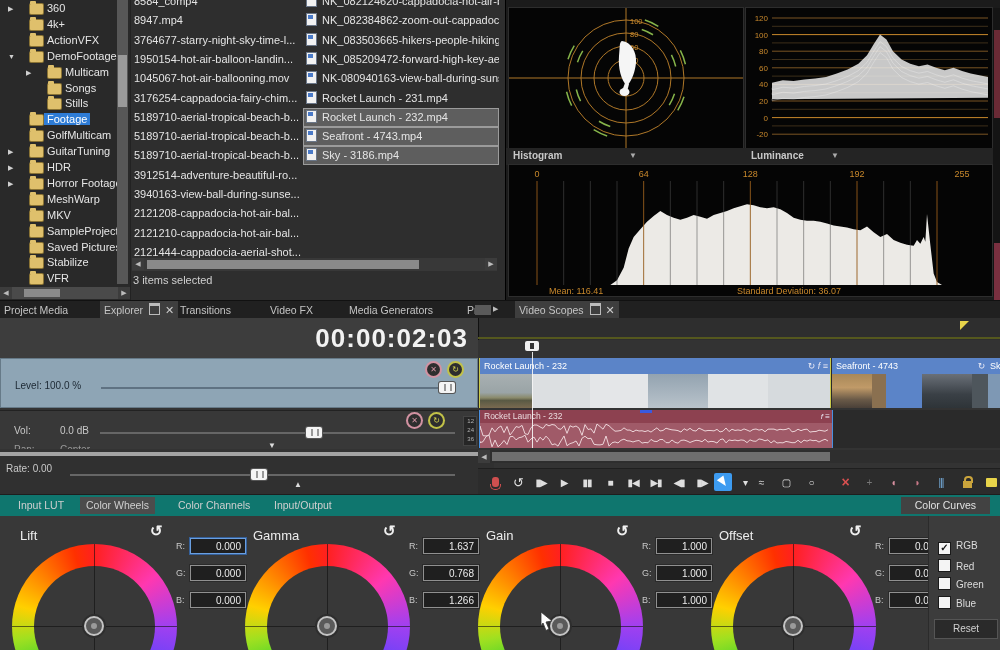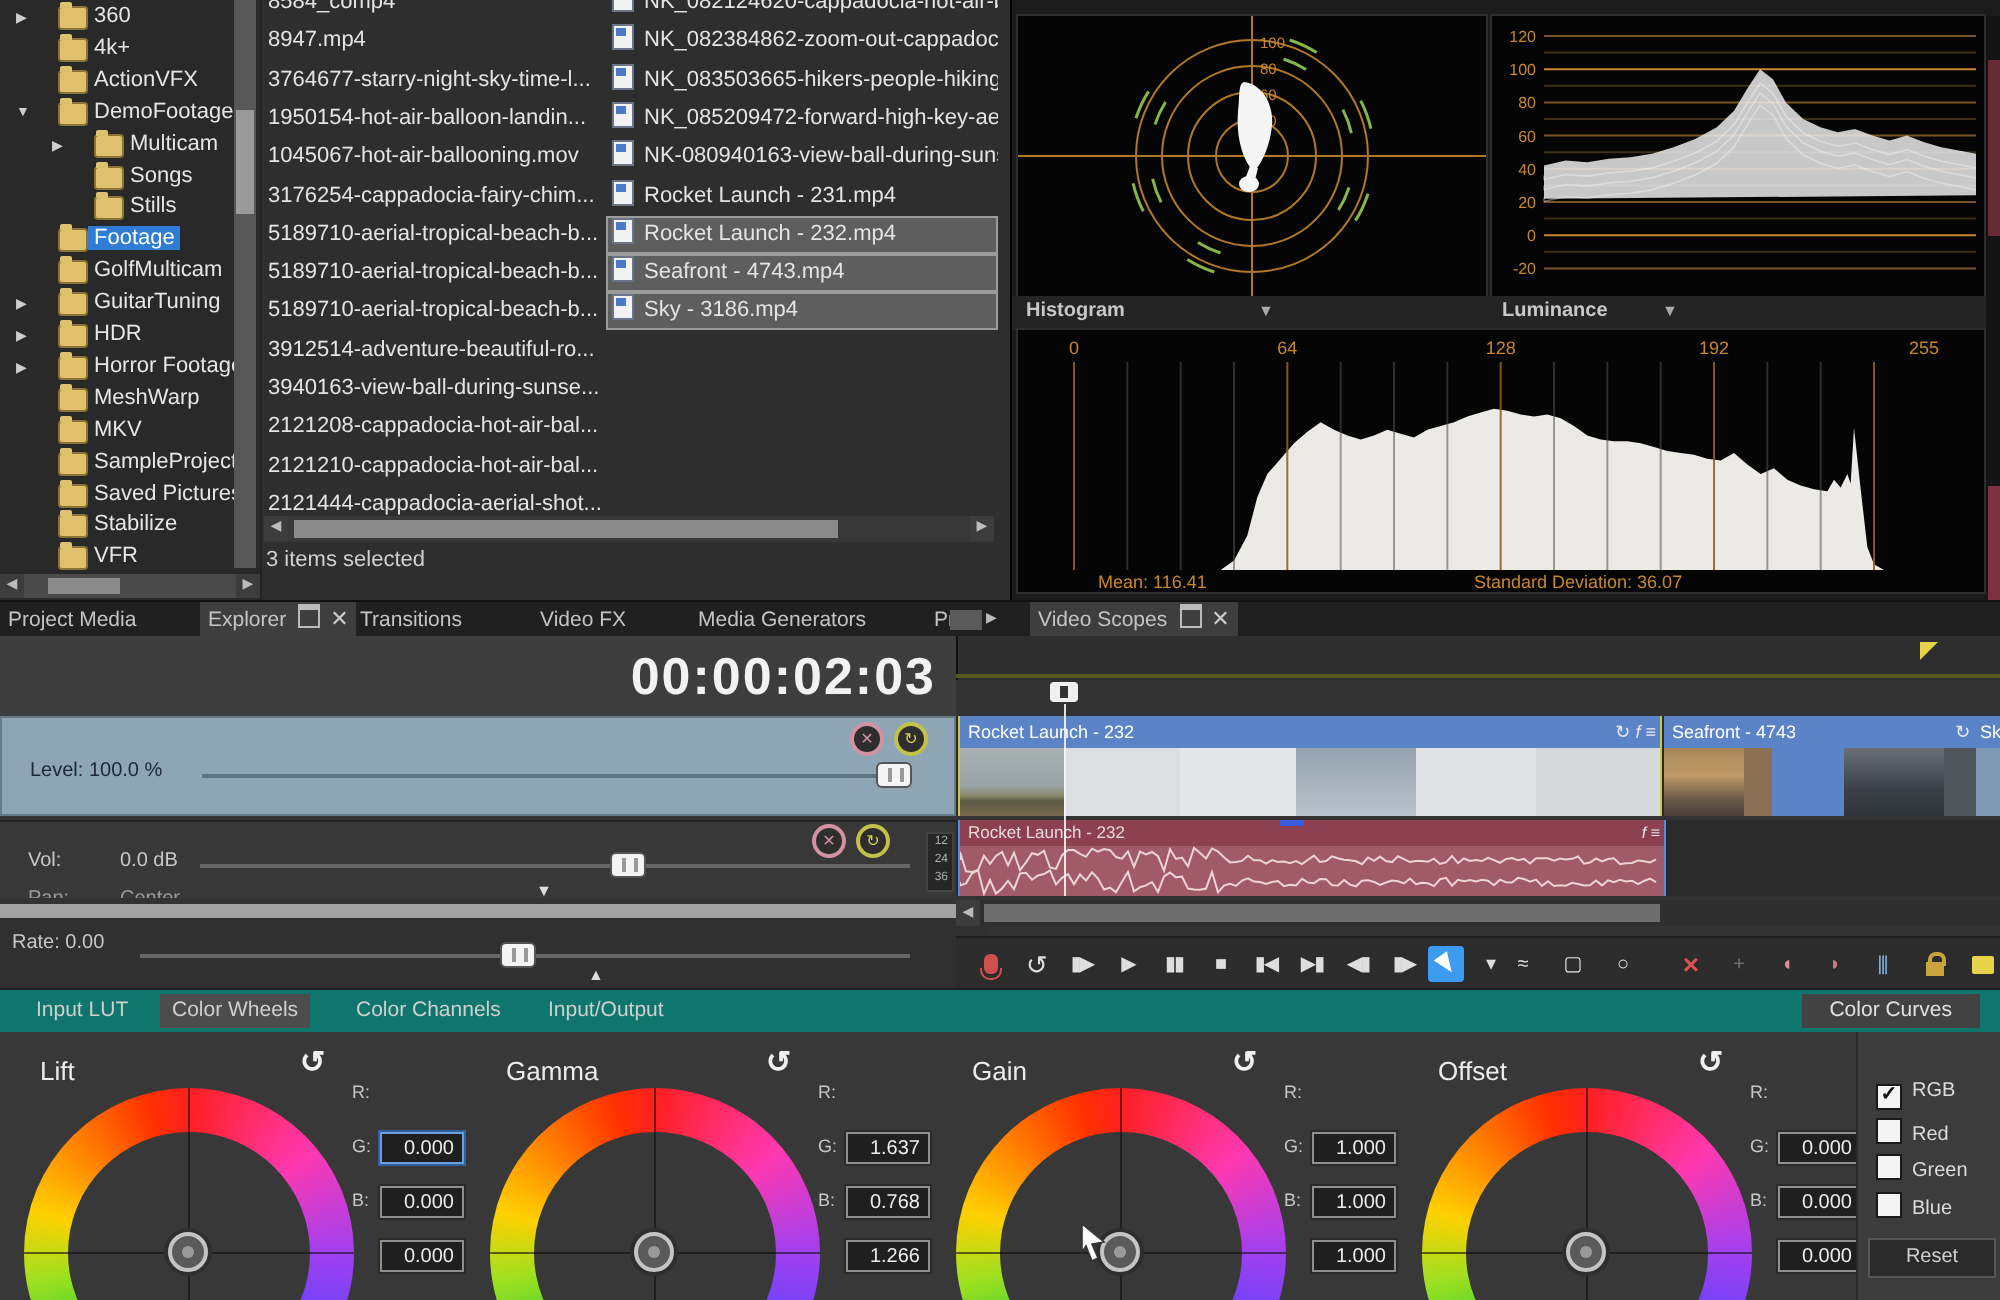--- a/index.html
+++ b/index.html
@@ -52,21 +52,21 @@
   #track1strip{top:40px;height:50px;background:#3b6cb4;}
   #track2{left:0;top:92px;width:478px;height:38px;background:#383838;border-top:1px solid #222;overflow:hidden;}
   #track2strip{top:92px;height:38px;background:#8e3f48;}
   .tlabel2{font-size:10px;text-align:center;}
   .sline{position:absolute;height:2px;background:#5f7282;}
   .shandle{position:absolute;width:16px;height:11px;background:#f4f4f4;border-radius:2px;box-shadow:0 0 0 1px #555;}
   .shandle::after{content:"";position:absolute;left:5px;top:2px;width:2px;height:7px;border-left:2px solid #999;border-right:2px solid #999;padding-left:2px;}
   .circicon{position:absolute;width:13px;height:13px;border-radius:50%;background:#2e2e2e;font-size:8px;line-height:13px;text-align:center;}
   .circ-pink{box-shadow:0 0 0 2px #d292a2;color:#d292a2;}
   .circ-yellow{box-shadow:0 0 0 2px #c2c248;color:#d4d44e;}
-  #ratebar{left:0;top:134px;width:478px;height:42px;background:#303030;border-top:7px solid #a3a3a3;font-size:10px;color:#c8c8c8;padding-left:16px;}
+  #ratebar{left:0;top:134px;width:478px;height:42px;background:#303030;border-top:4px solid #a3a3a3;font-size:10px;color:#c8c8c8;padding-left:16px;}
   #meter2{position:absolute;left:463px;top:98px;width:14px;height:30px;background:#262626;border:1px solid #444;font-size:6px;color:#b0b0b0;text-align:right;line-height:9px;padding-right:2px;box-sizing:border-box;}
   
   #markerbar{left:478px;top:0;width:522px;height:22px;background:#2e2e2e;border-left:1px solid #111;}
   #greenline{position:absolute;left:478px;top:19px;width:522px;height:2px;background:#55581e;}
   #ruler{left:478px;top:22px;width:522px;height:18px;background:#3f3f3f;overflow:hidden;border-bottom:1px solid #2a2a2a;}
   .rlabel{position:absolute;top:2px;font-size:8px;color:#d2d2d2;transform:translateX(-50%);white-space:nowrap;}
   #rticks{position:absolute;left:0;bottom:0;width:522px;height:5px;
      background:repeating-linear-gradient(90deg,#777 0 1px,transparent 1px 9.35px);}
   #vtrackR{left:478px;top:40px;width:522px;height:50px;background:#2a2a2a;overflow:hidden;}
   #atrackR{left:478px;top:92px;width:522px;height:38px;background:#2a2a2a;overflow:hidden;}
@@ -101,21 +101,21 @@
   .wname{position:absolute;left:16px;top:12px;font-size:13px;color:#ececec;}
   .wreset{position:absolute;left:146px;top:6px;font-size:15px;font-weight:bold;color:#f0f0f0;}
   .wheel{position:absolute;left:8px;top:28px;width:165px;height:165px;border-radius:50%;
      background:conic-gradient(from 0deg,#ff2020 0deg,#ff38b0 50deg,#a040f0 90deg,#4444ff 140deg,#0080ff 170deg,#00c060 200deg,#30d030 230deg,#a0e020 260deg,#ffd000 285deg,#ff8000 315deg,#ff3000 345deg,#ff2020 360deg);}
   .wheel .hole{position:absolute;inset:22px;border-radius:50%;background:#383838;}
   .wheel .hline{position:absolute;left:0;right:0;top:82px;height:1px;background:rgba(15,15,15,.6);}
   .wheel .vline{position:absolute;top:0;bottom:0;left:82px;width:1px;background:rgba(15,15,15,.6);}
   .knob{position:absolute;left:72px;top:72px;width:20px;height:20px;border-radius:50%;background:#5a5a5a;border:2px solid #c4c4c4;box-shadow:0 0 0 2px #2e2e2e;box-sizing:border-box;}
   .knob::after{content:"";position:absolute;left:5px;top:5px;width:6px;height:6px;border-radius:50%;background:#9a9a9a;}
   .rgbrow{position:absolute;height:16px;font-size:9px;color:#c8c8c8;}
-  .rgbfield{position:absolute;left:14px;top:-3px;width:42px;height:16px;background:#1f1f1f;border:1px solid #909090;box-shadow:0 0 0 1px #2a2a2a;color:#ececec;font-size:10px;text-align:right;line-height:16px;padding-right:4px;box-sizing:border-box;margin-top:28px;}
+  .rgbfield{position:absolute;left:14px;top:-3px;width:56px;height:16px;background:#1f1f1f;border:1px solid #909090;box-shadow:0 0 0 1px #2a2a2a;color:#ececec;font-size:10px;text-align:right;line-height:16px;padding-right:4px;box-sizing:border-box;}
   .rgbfield.focus{border-color:#6a9fe0;box-shadow:0 0 0 1px #35609a;}
   #curvespanel{position:absolute;left:928px;top:21px;width:72px;height:135px;background:#3c3c3c;border-left:1px solid #2b2b2b;}
   .chkrow{position:absolute;left:9px;font-size:10px;color:#dcdcdc;height:13px;line-height:12px;}
   .chk{display:inline-block;width:11px;height:11px;background:#f4f4f4;border:1px solid #1a1a1a;margin-right:5px;vertical-align:-2px;text-align:center;line-height:10px;color:#111;font-size:10px;font-weight:bold;}
   #resetbtn{position:absolute;left:5px;top:103px;width:62px;height:18px;background:#2a2a2a;border:1px solid #555;color:#d0d0d0;font-size:10px;text-align:center;line-height:18px;}
   #mousecursor{position:absolute;left:540px;top:612px;z-index:50;}
   svg text{font-family:"Liberation Sans",sans-serif;}
 </style>
 </head>
 <body>

